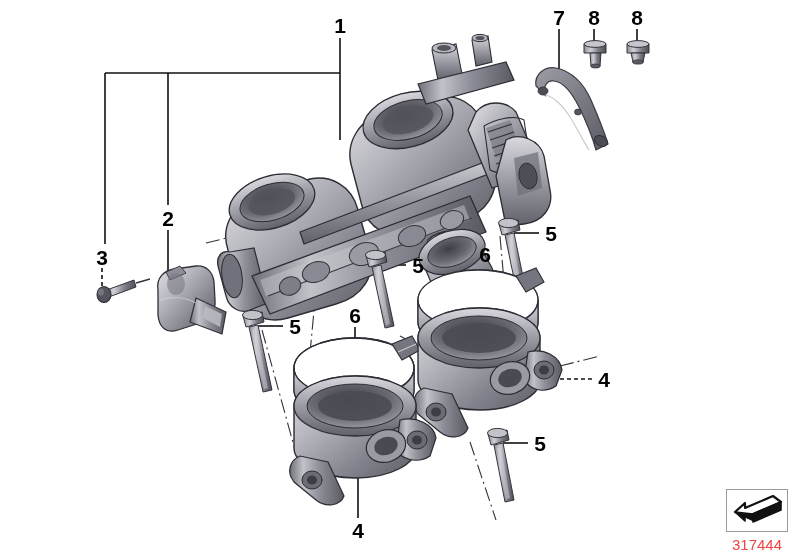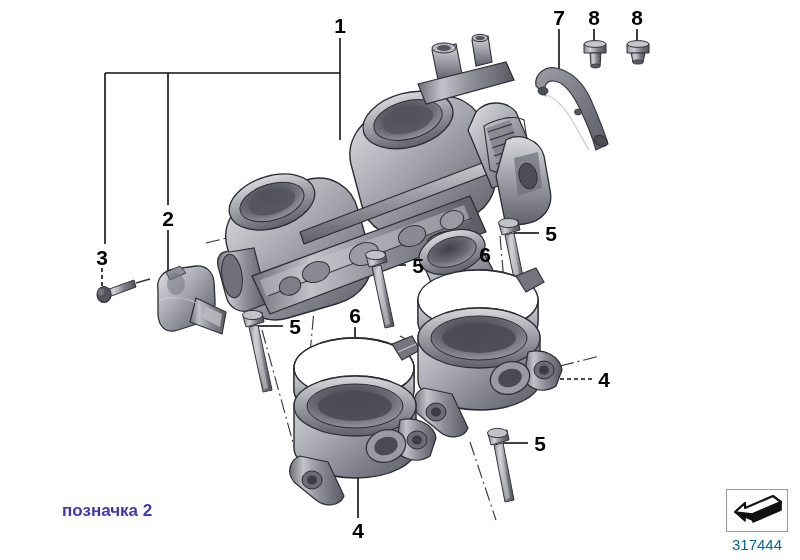--- a/index.html
+++ b/index.html
@@ -74,21 +74,21 @@
     height: 43px;
   }
   #legend-number {
     position: absolute;
     left: 726px;
     top: 536px;
     width: 62px;
     text-align: center;
     font-family: "Liberation Sans", sans-serif;
     font-size: 15px;
-    color: #0369a1;
+    color: #ef4444;
     white-space: nowrap;
   }
 </style>
 </head>
 <body>
 
 <div id="diagram">
 
   <svg id="artwork" viewBox="0 0 800 560" xmlns="http://www.w3.org/2000/svg">
     <defs>
@@ -374,21 +374,20 @@
   <div class="callout" style="left:295px; top:326px;">5</div>
   <div class="callout" style="left:418px; top:265px;">5</div>
   <div class="callout" style="left:551px; top:233px;">5</div>
   <div class="callout" style="left:540px; top:443px;">5</div>
   <div class="callout" style="left:355px; top:315px;">6</div>
   <div class="callout" style="left:485px; top:254px;">6</div>
   <div class="callout" style="left:559px; top:17px;">7</div>
   <div class="callout" style="left:594px; top:17px;">8</div>
   <div class="callout" style="left:637px; top:17px;">8</div>
 
-  <div id="watermark-brand">позначка 2</div>
 
   <div id="legend-box">
     <svg id="legend-icon" viewBox="0 0 62 43" xmlns="http://www.w3.org/2000/svg">
       <path d="M8 22 L18 13 L18 18 L46 6 L54 12 L26 24 L26 30 Z" fill="#ffffff" stroke="#111111" stroke-width="2.2" stroke-linejoin="round"></path>
       <path d="M26 24 L54 12 L54 20 L26 32 Z" fill="#111111" stroke="#111111" stroke-width="1.6" stroke-linejoin="round"></path>
       <path d="M8 22 L18 31 L18 26 L26 30 L26 24 Z" fill="#111111" stroke="#111111" stroke-width="1.6" stroke-linejoin="round"></path>
     </svg>
   </div>
   <div id="legend-number">317444</div>
 

